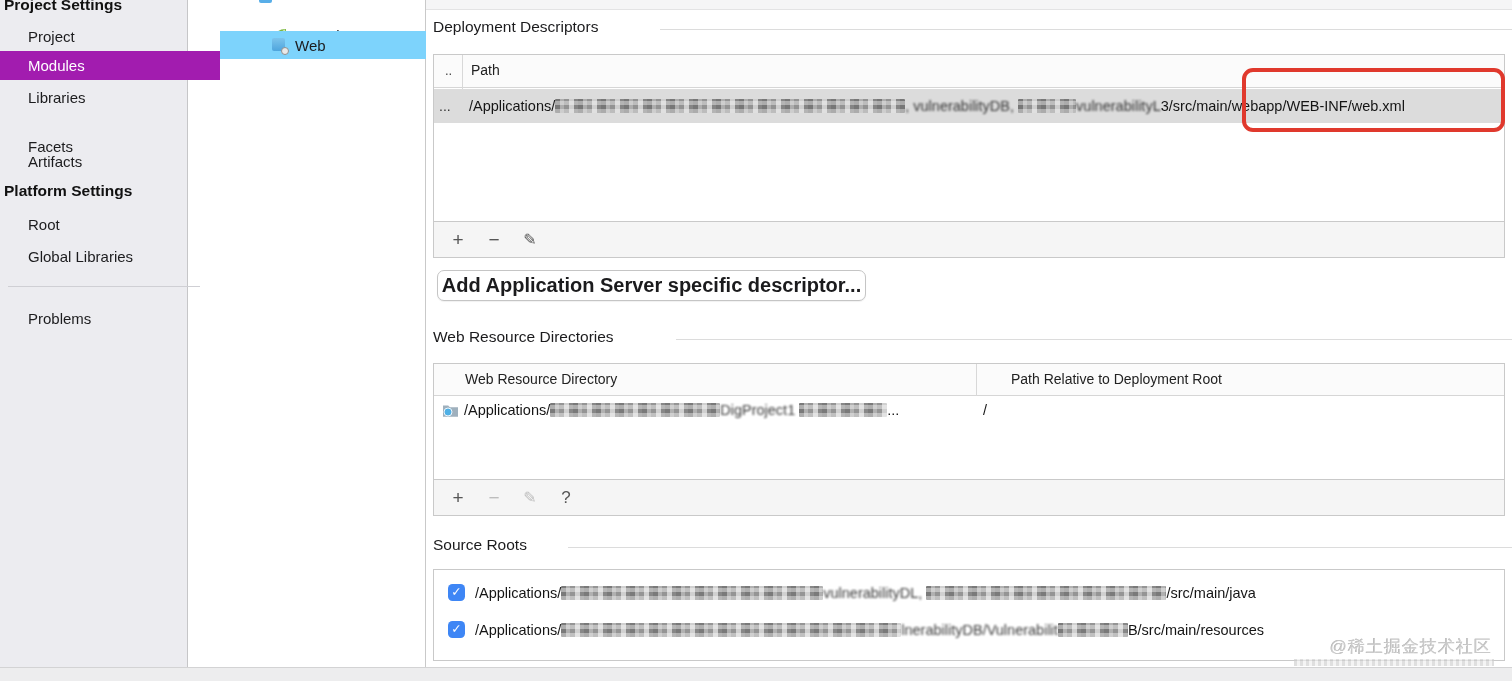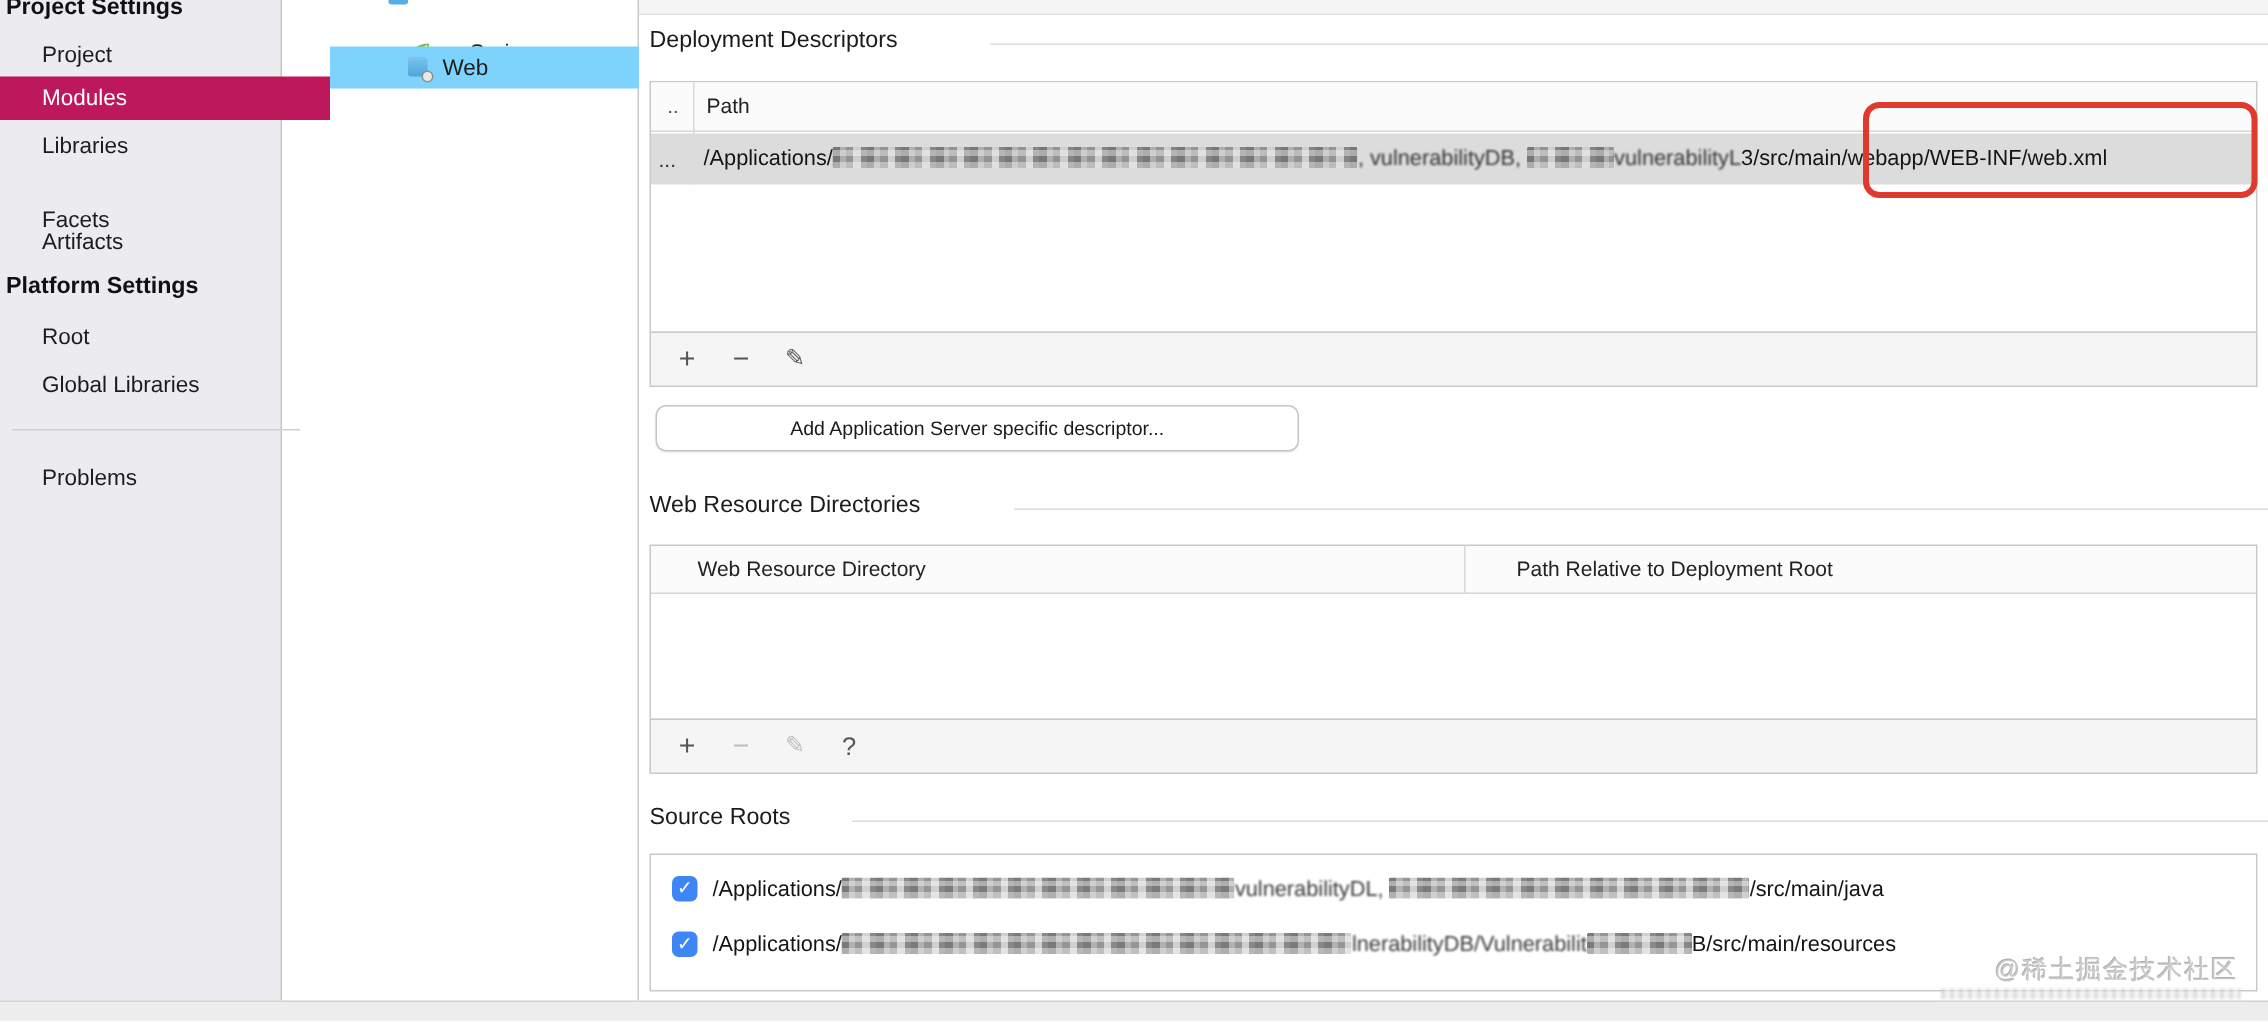--- a/index.html
+++ b/index.html
@@ -6,21 +6,21 @@
   *{box-sizing:border-box;}
   #screen{
     position:relative;width:1512px;height:681px;overflow:hidden;background:#fff;
     font-family:"Liberation Sans","DejaVu Sans",sans-serif;color:#1d1d1f;
     -webkit-font-smoothing:antialiased;
   }
   
   .col1{position:absolute;left:0;top:0;width:188px;height:667px;background:#ececf0;border-right:1px solid #c6c6c8;}
   .sec-header{position:absolute;left:4px;font-size:15.5px;font-weight:700;color:#111;white-space:nowrap;}
   .s-item{position:absolute;left:0;width:220px;height:29px;line-height:29px;padding-left:28px;font-size:15px;color:#1c1c1e;cursor:default;white-space:nowrap;}
-  .s-item.selected{background:#be185d;color:#fff;}
+  .s-item.selected{background:#a21caf;color:#fff;}
   .s-divider{position:absolute;left:8px;width:192px;height:1px;background:#cfcfd4;}
   
   .col2{position:absolute;left:220px;top:0;width:206px;height:667px;background:#fff;border-right:1px solid #c9c9c9;}
   .tree-sliver{position:absolute;left:39px;top:0;width:13px;height:3px;background:#58aee8;border-radius:0 0 2px 2px;}
   .t-item{position:absolute;left:0;width:206px;height:28px;display:flex;align-items:center;padding-left:50px;font-size:15px;color:#1c1c1e;}
   .t-item.selected{background:#7dd3fc;}
   .t-icon{width:19px;height:17px;display:inline-flex;align-items:center;justify-content:center;margin-right:6px;flex:0 0 auto;}
   .webglyph{position:relative;width:15px;height:15px;}
   .webglyph .sq{position:absolute;left:0;top:0;width:13px;height:13px;border-radius:2px;background:linear-gradient(180deg,#7cc4ec,#4ea5dd);}
   .webglyph .dot{position:absolute;right:-2px;bottom:-2px;width:8px;height:8px;border-radius:50%;background:#e9e9e9;border:1.5px solid #8f8f8f;}
@@ -38,21 +38,21 @@
   .censor{display:inline-block;height:14px;border-radius:1px;vertical-align:-2px;opacity:.92;
     background-image:
       repeating-linear-gradient(0deg, rgba(255,255,255,.40) 0 4px, rgba(0,0,0,0) 4px 8px),
       repeating-linear-gradient(90deg,#6f6f6f 0 5px,#ababab 5px 9px,#8d8d8d 9px 14px,#cdcdcd 14px 19px,#7e7e7e 19px 23px);}
   .semi{filter:blur(0.8px);opacity:.85;}
   .toolbar{position:absolute;height:37px;background:#f5f5f5;border:1px solid #c9c9c9;padding-left:6px;display:flex;align-items:center;}
   .tbico{display:inline-block;width:36px;text-align:center;font-size:19px;color:#565656;line-height:35px;cursor:default;}
   .tbico.pencil{font-size:16px;}
   .tbico.dis{color:#bdbdbd;}
   .addbtn{position:absolute;left:437px;top:270px;width:429px;height:31px;background:#fff;border:1px solid #c5c5c5;border-radius:7px;
-    font-size:13px;color:#1b1b1d;text-align:center;line-height:29px;box-shadow:0 1px 1px rgba(0,0,0,.06);cursor:default;white-space:nowrap;}
+    font-size:20px;color:#1b1b1d;text-align:center;line-height:29px;box-shadow:0 1px 1px rgba(0,0,0,.06);cursor:default;white-space:nowrap;font-weight:bold;}
   .folderico{position:absolute;left:8px;top:7px;width:17px;height:15px;}
   .cbx{position:absolute;left:14px;width:17px;height:17px;border-radius:4.5px;background:#3e86f5;cursor:default;}
   .cbx::after{content:"✓";position:absolute;left:0;top:0;width:17px;height:17px;color:#fff;font-size:12.5px;font-weight:700;line-height:17px;text-align:center;}
   .sr-row{position:absolute;left:0;right:0;height:30px;}
   .sr-text{position:absolute;left:41px;top:0;right:6px;line-height:30px;font-size:14.5px;color:#151515;white-space:nowrap;overflow:hidden;}
   .redbox{position:absolute;left:1242px;top:68px;width:263px;height:64px;border:4px solid #e0392d;border-radius:11px;z-index:50;pointer-events:none;}
   .watermark{position:absolute;right:20px;top:635px;font-size:17px;letter-spacing:1px;color:#c9c9c9;
     text-shadow:0.5px 0.5px 0 #ffffff,-0.5px -0.5px 0 #adadad;white-space:nowrap;}
   .urlblur{position:absolute;right:18px;top:659px;width:200px;height:7px;opacity:.65;filter:blur(.6px);
     background:repeating-linear-gradient(90deg,#cfcfcf 0 3px,#efefef 3px 6px);}
@@ -124,20 +124,30 @@
 
   <div class="sec-title" style="left:433px;top:328px;">Web Resource Directories</div>
   <div class="sec-rule" style="left:676px;top:339px;width:836px;"></div>
 
   <div class="tablebox" style="left:433px;top:363px;width:1072px;height:117px;">
     <div class="thead" style="height:32px;">
       <span class="thlabel" style="left:31px;top:7px;">Web Resource Directory</span>
       <span class="thlabel" style="left:557px;top:7px;margin-left:20px;">Path Relative to Deployment Root</span>
       <span class="vline" style="left:542px;top:0;height:32px;"></span>
     </div>
+    <div class="trow" style="top:32px;height:29px;">
+      <span class="folderico">
+        <svg width="17" height="15" viewBox="0 0 17 15">
+            <path d="M1 2.5 h5.2 l1.6 1.8 H16 v9.5 H1 Z" fill="#9fb0bd"></path>
+            <circle cx="6" cy="9" r="4" fill="#4fb0e6" stroke="#eef6fb" stroke-width="1"></circle>
+          </svg>
+      </span>
+      <div class="pathtext" style="position:absolute;left:30px;top:0;width:512px;line-height:29px;"><span>/Applications/</span><span class="censor" style="width: 170px;"></span><span class="semi">DigProject1 </span><span class="censor" style="width: 88px;"></span><span>...</span></div>
+      <span style="position:absolute;left:549px;top:0;line-height:29px;font-size:14.5px;color:#151515;">/</span>
+    </div>
   </div>
   <div class="toolbar" style="left:433px;top:479px;width:1072px;">
     <span class="tbico">+</span>
     <span class="tbico dis">−</span>
     <span class="tbico pencil dis">✎</span>
     <span class="tbico" style="font-size:17px;">?</span>
   </div>
 
   <div class="sec-title" style="left:433px;top:536px;">Source Roots</div>
   <div class="sec-rule" style="left:568px;top:547px;width:944px;"></div>

